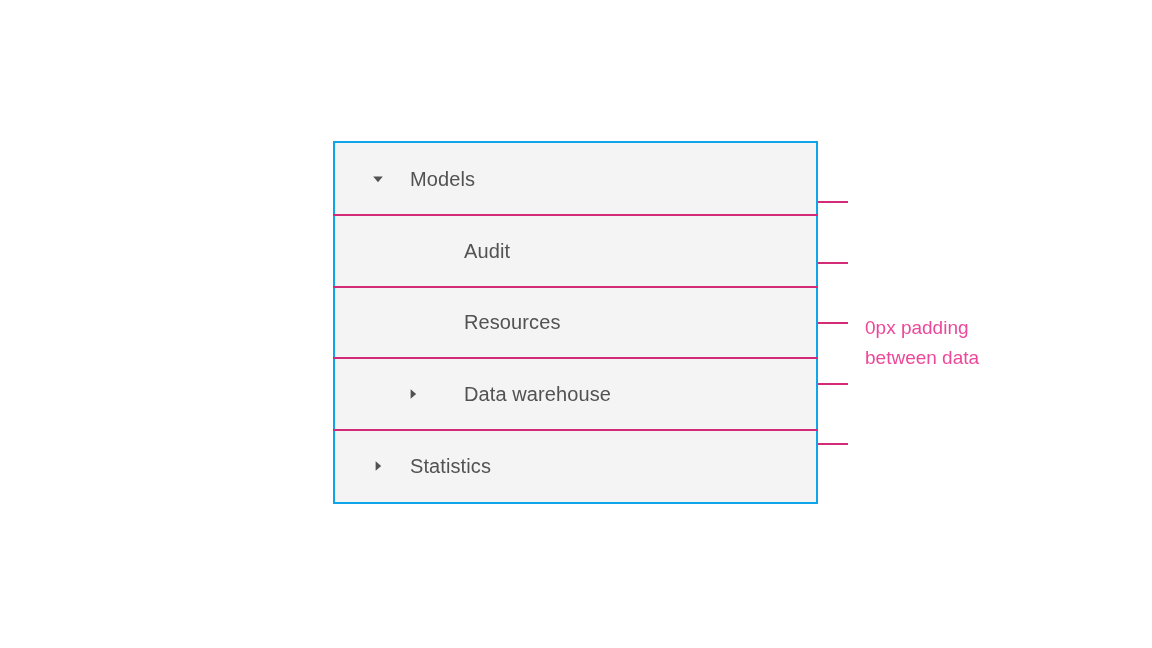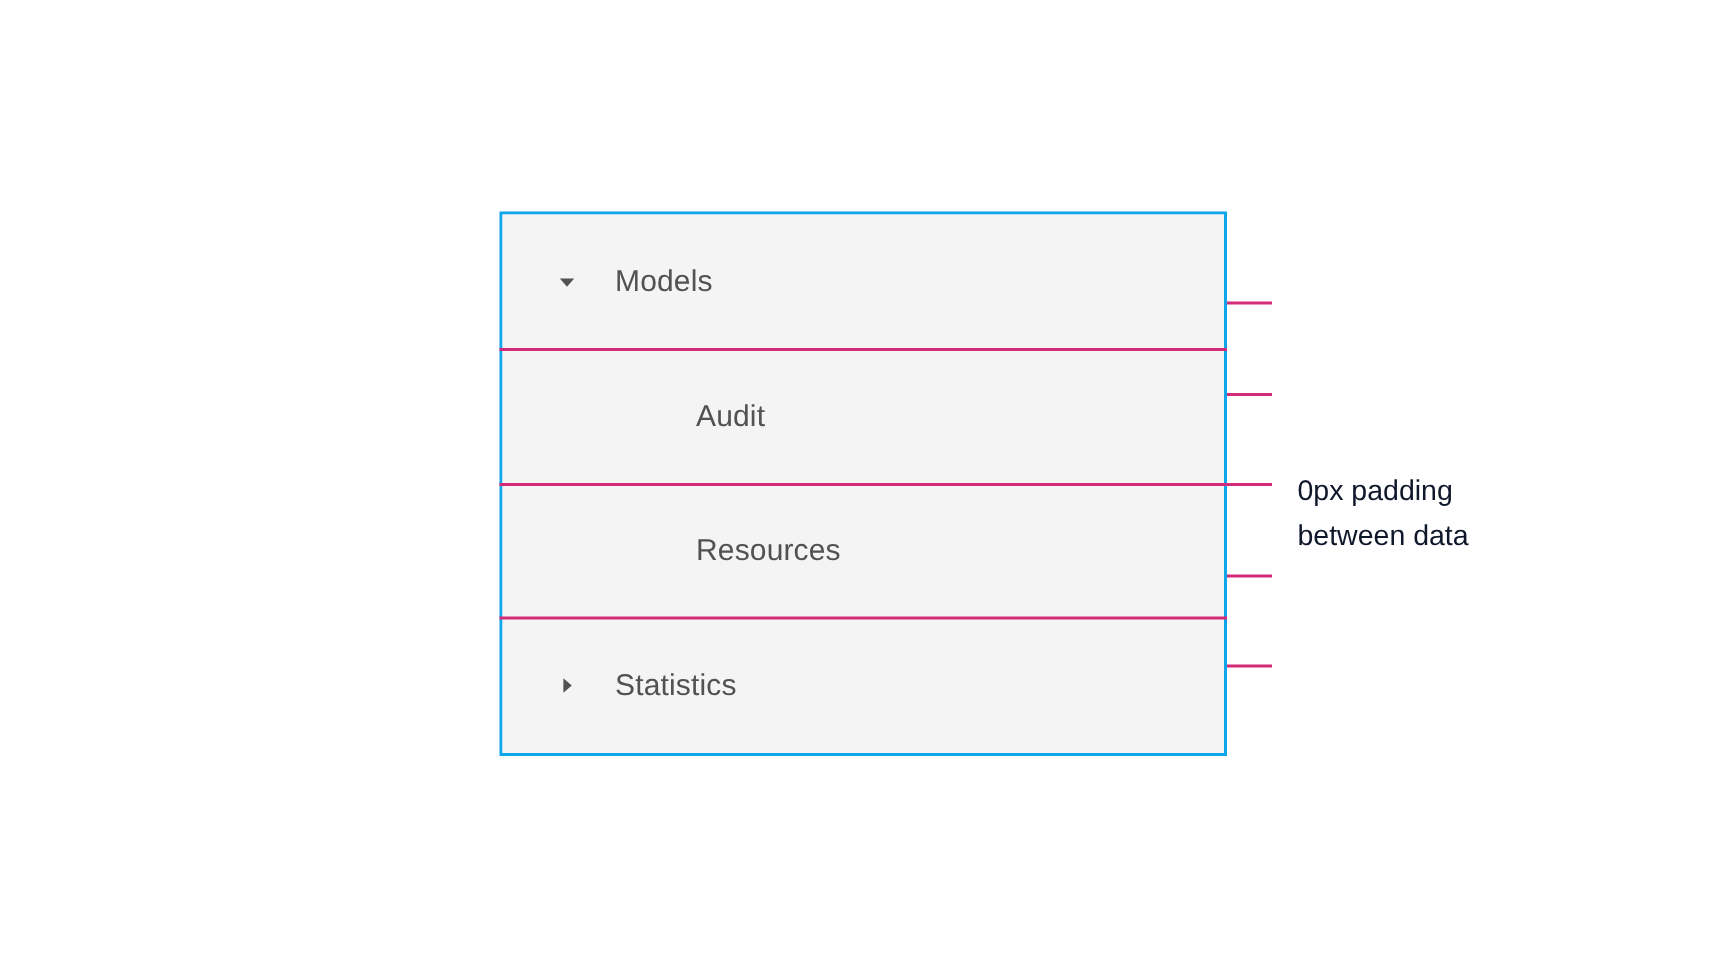--- a/index.html
+++ b/index.html
@@ -96,21 +96,21 @@
     width: 30px;
   }
 
   
   .annotation {
     position: absolute;
     left: 865px;
     top: 313px;
     font-size: 19px;
     line-height: 30px;
-    color: #0f172a;
+    color: #ec4899;
     white-space: nowrap;
   }
   .annotation .ann-line { display: block; }
 </style>
 </head>
 <body>
 
 <div id="canvas">
 
   <div class="leader" style="top:201px;"></div>
@@ -133,20 +133,28 @@
 
       <div class="tree-node lvl-1">
         <span class="node-label">Audit</span>
       </div>
 
 
       <div class="tree-node lvl-1">
         <span class="node-label">Resources</span>
       </div>
 
+      <div class="tree-node lvl-1">
+        <span class="node-caret">
+          <svg width="14" height="14" viewBox="0 0 14 14" aria-hidden="true">
+            <polygon points="4.6,2.2 4.6,11.8 10.2,7" fill="#525252"></polygon>
+          </svg>
+        </span>
+        <span class="node-label">Data warehouse</span>
+      </div>
 
       <div class="tree-node lvl-0">
         <span class="node-caret">
           <svg width="14" height="14" viewBox="0 0 14 14" aria-hidden="true">
             <polygon points="4.6,2.2 4.6,11.8 10.2,7" fill="#525252"></polygon>
           </svg>
         </span>
         <span class="node-label">Statistics</span>
       </div>
 

